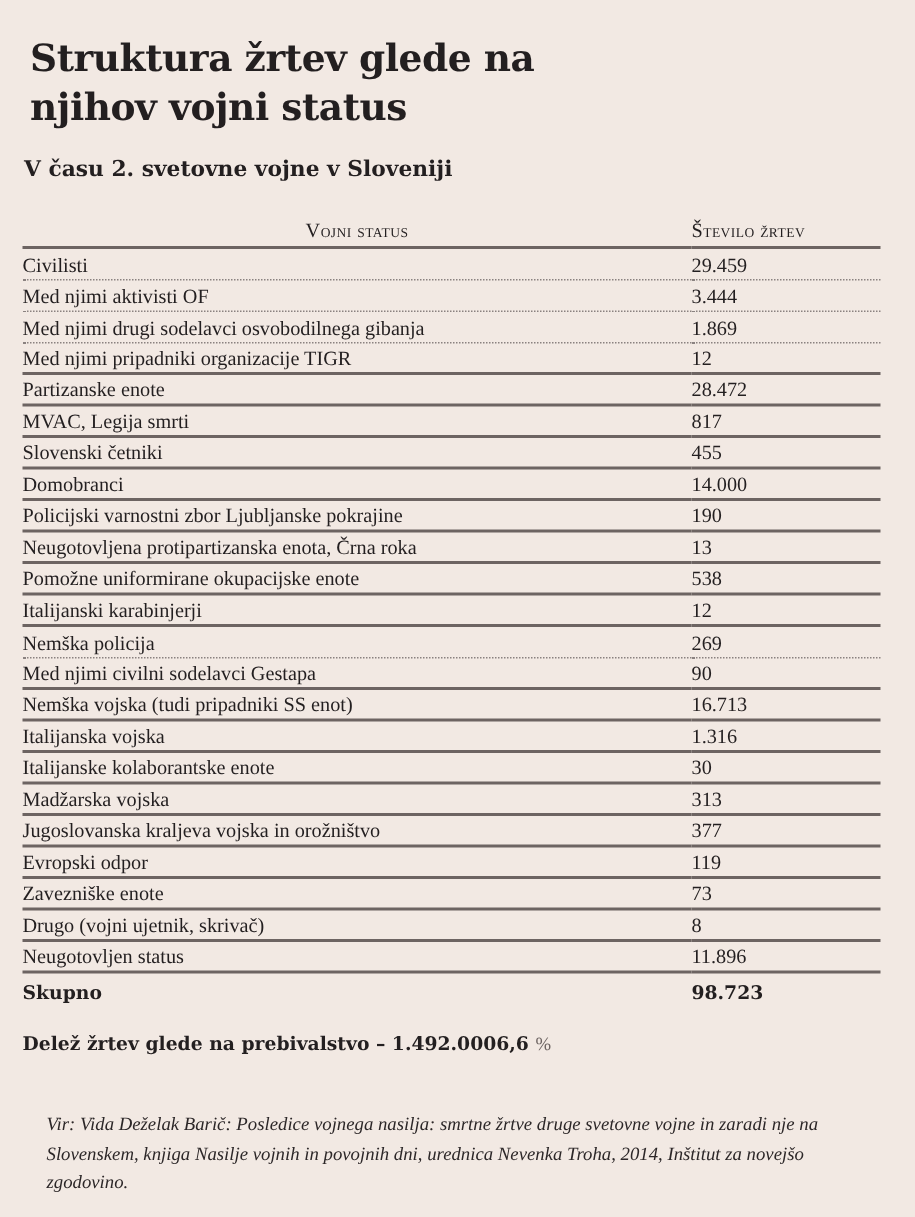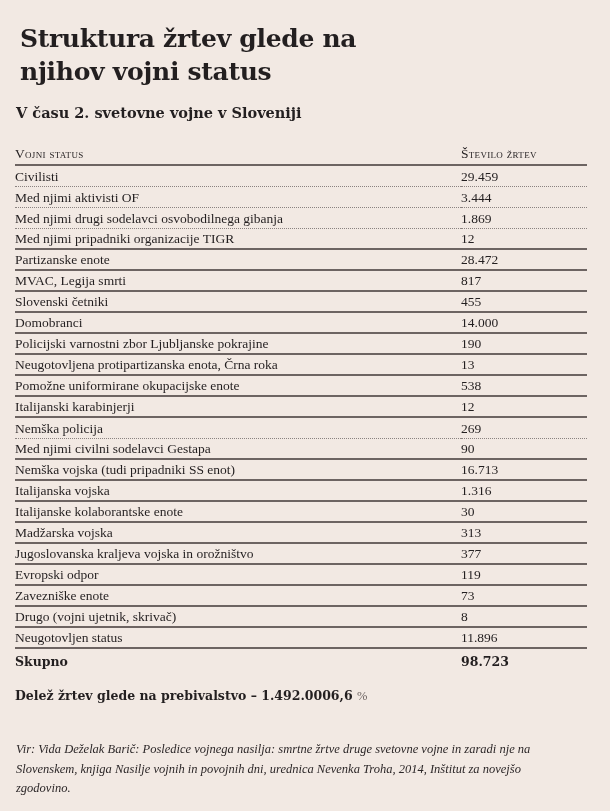--- a/index.html
+++ b/index.html
@@ -51,21 +51,21 @@
     .x-table {
       position: absolute;
       left: 15px;
       top: 144px;
       width: 572px;
       border-collapse: collapse;
       font-size: 13.5px;
     }
     .x-table th {
       font-weight: normal;
-      text-align: left;
+      text-align: center;
       font-variant: small-caps;
       font-size: 13.5px;
       letter-spacing: 0.3px;
       padding: 0 0 2px 0;
       height: 18px;
       border-bottom: 2px solid #6d6462;
       vertical-align: bottom;
     }
     .x-table th.num { text-align: left; }
     .x-table td {
@@ -97,21 +97,21 @@
       width: 572px;
       display: flex;
       justify-content: flex-start;
       font-family: "DejaVu Serif", "Liberation Serif", serif;
       font-weight: bold;
       font-size: 12.5px;
     }
     .share .pct-sign { font-weight: normal; color: #6d6462; font-family: "Liberation Serif", serif; }
     .source {
       position: absolute;
-      left: 16px;
+      left: 31px;
       top: 740px;
       width: 560px;
       font-style: italic;
       font-size: 12.5px;
       line-height: 19.5px;
       color: #2c2728;
       margin: 0;
     }
   </style>
 </head>

